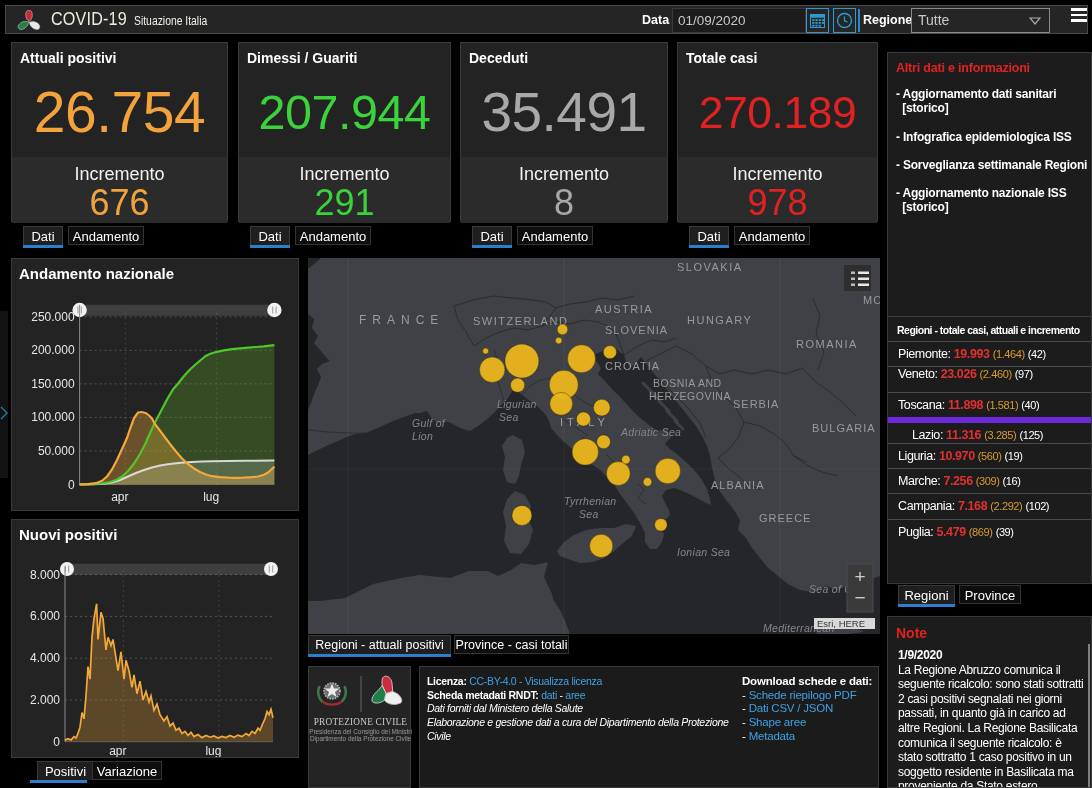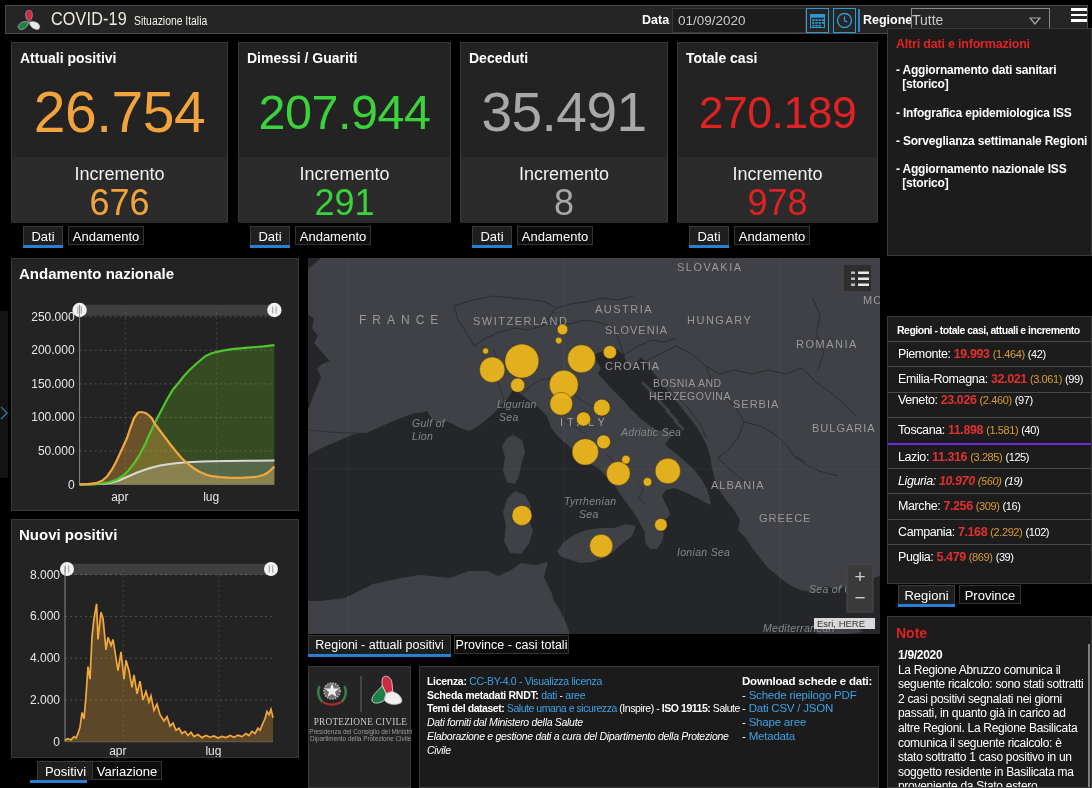--- a/index.html
+++ b/index.html
@@ -9,21 +9,21 @@
   
   #topbar { left:5px; top:5px; width:1083px; height:29px; background:#252526;
     border:1px solid #4a4a4a; }
   .tb-title { left:45px; top:2px; font-size:19px; font-weight:400; color:#f0ecdd; letter-spacing:0.2px; transform:scaleX(0.85); transform-origin:0 0;}
   .tb-sub { left:128px; top:8px; font-size:12.5px; color:#f5f2e8; transform:scaleX(0.83); transform-origin:0 0;}
   .tb-lab { font-weight:bold; color:#fff; font-size:12.5px; top:7px; }
   #dateinput { left:666px; top:2px; width:134px; height:25px; background:#1c1c1d;
     border:1px solid #3a3a3a; color:#c8c8c8; font-size:13.5px; line-height:23px; padding-left:5px;}
   .bluebtn { top:2px; width:23px; height:25px; border:1px solid #2e9ad2; }
   #dropdown { left:905px; top:2px; width:139px; height:25px; border:1px solid #8a8a8a;
-    color:#c8c8c8; font-size:14px; line-height:23px; }
+    color:#c8c8c8; font-size:14px; line-height:23px; padding-left:6px; }
   
   .card { top:42px; height:180px; background:#232323; border:1px solid #3a3a3a; }
   .card .ttl { position:absolute; left:8px; top:7px; font-size:14px; font-weight:bold; color:#fff; }
   .card .big { position:absolute; left:0; right:0; top:48px; text-align:center;
      line-height:43px; letter-spacing:-0.5px;}
   .card .inc { position:absolute; left:0; right:0; top:114px; height:66px; background:#2b2b2b; text-align:center;}
   .card .inclab { font-size:18px; color:#f2f2f2; margin-top:7px;}
   .card .incval { font-size:36px; line-height:34px; margin-top:1px;}
   .tabrow { top:226px; height:19px; }
   .tab { position:absolute; top:0; height:19px; font-size:13px; color:#fff; text-align:center; line-height:19px;}
@@ -363,55 +363,53 @@
   <div class="abs" style="left:0;top:50px;width:103px;text-align:center;color:#c9c9c9;
        font-family:'Liberation Serif',serif;font-size:9.3px;letter-spacing:0.2px;">PROTEZIONE CIVILE</div>
   <div class="abs" style="left:0;top:61px;width:103px;text-align:center;color:#9a9a9a;font-size:6.4px;">Presidenza del Consiglio dei Ministri</div>
   <div class="abs" style="left:0;top:68px;width:103px;text-align:center;color:#9a9a9a;font-size:6.4px;">Dipartimento della Protezione Civile</div>
 </div>
 <div class="abs" style="left:419px;top:666px;width:460px;height:122px;background:#1b1b1b;border:1px solid #3a3a3a;
      color:#fff;">
   <div class="abs" style="left:7px;top:8px;line-height:13.7px;font-size:10.5px;letter-spacing:-0.3px;width:320px;">
     <div style="white-space:nowrap;"><b>Licenza:</b> <span class="blue">CC-BY-4.0 - Visualizza licenza</span></div>
     <div style="white-space:nowrap;"><b>Scheda metadati RNDT:</b> <span class="blue">dati</span> - <span class="blue">aree</span></div>
-    <div style="white-space:nowrap;letter-spacing:-0.45px;"><b>Temi del dataset:</b> <span class="blue">Salute umana e sicurezza</span> (Inspire) - <b>ISO 19115:</b> Salute</div>
     <div style="white-space:nowrap;"><i>Dati forniti dal Ministero della Salute</i></div>
     <div style="white-space:nowrap;"><i>Elaborazione e gestione dati a cura del Dipartimento della Protezione</i></div>
     <div style="white-space:nowrap;"><i>Civile</i></div>
   </div>
   <div class="abs" style="left:322px;top:8px;line-height:13.7px;font-size:11.5px;letter-spacing:-0.2px;white-space:nowrap;">
     <b>Download schede e dati:</b><br>
     - <span class="blue">Schede riepilogo PDF</span><br>
     - <span class="blue">Dati CSV / JSON</span><br>
     - <span class="blue">Shape aree</span><br>
     - <span class="blue">Metadata</span>
   </div>
 </div>
 
-<div class="abs rbox" style="top:28px;height:228px;">
+<div class="abs rbox" style="top:52px;height:265px;">
   <div class="abs" style="left:8px;top:8px;font-size:12.5px;letter-spacing:-0.2px;font-weight:bold;">
     <span class="red">Altri dati e informazioni</span>
   </div>
   <div class="abs" style="left:8px;top:34px;font-size:12px;letter-spacing:-0.2px;font-weight:bold;color:#fff;line-height:14.3px;">
     <p style="margin-bottom:14px;">- Aggiornamento dati sanitari<br>&nbsp;&nbsp;[storico]</p>
     <p style="margin-bottom:14px;">- Infografica epidemiologica ISS</p>
     <p style="margin-bottom:14px;">- Sorveglianza settimanale Regioni</p>
     <p>- Aggiornamento nazionale ISS<br>&nbsp;&nbsp;[storico]</p>
   </div>
 </div>
 
 <div class="abs rbox" style="top:316px;height:268px;overflow:hidden;" id="reglist">
   <div style="padding:7px 0 0 9px;font-size:10.5px;letter-spacing:-0.5px;font-weight:bold;color:#fff;white-space:nowrap;">Regioni - totale casi, attuali e incremento</div>
 <div style="height:4px"></div>
     <div style="height:24.4px;border-top:1px solid #4a4a4a;margin-top:1px;padding:5px 0 0 10px;font-size:12.5px;letter-spacing:-0.4px;color:#fff;white-space:nowrap;">Piemonte: <span style="color:#e03030;font-weight:bold;">19.993</span> <span style="color:#d89c32;font-size:11px;text-align:right;">(1.464)</span> <span style="font-size:11px;">(42)</span></div>
-    <div style="height:24.4px;border-top:1px solid #4a4a4a;margin-top:1px;padding:5px 0 0 10px;font-size:12.5px;letter-spacing:-0.4px;color:#fff;white-space:nowrap;">Emilia-Romagna: <span style="color:#e03030;font-weight:bold;">32.021</span> <span style="color:#d89c32;font-size:11px;">(3.061)</span> <span style="font-size:11px;">(99)</span></div>
     <div style="height:24.4px;border-top:1px solid #4a4a4a;margin-top:1px;padding:0 0 0 10px;font-size:12.5px;letter-spacing:-0.4px;color:#fff;white-space:nowrap;">Veneto: <span style="color:#e03030;font-weight:bold;">23.026</span> <span style="color:#d89c32;font-size:11px;">(2.460)</span> <span style="font-size:11px;">(97)</span></div>
     <div style="height:24.4px;border-top:1px solid #4a4a4a;margin-top:1px;padding:5px 0 0 10px;font-size:12.5px;letter-spacing:-0.4px;color:#fff;white-space:nowrap;">Toscana: <span style="color:#e03030;font-weight:bold;">11.898</span> <span style="color:#d89c32;font-size:11px;">(1.581)</span> <span style="font-size:11px;">(40)</span></div>
-    <div style="height:24.4px;border-top:2px solid #6d28d9;margin-top:1px;padding:5px 0 0 10px;font-size:12.5px;letter-spacing:-0.4px;color:#fff;white-space:nowrap;">Lazio: <span style="color:#e03030;font-weight:bold;">11.316</span> <span style="color:#d89c32;font-size:11px;">(3.285)</span> <span style="font-size:11px;">(125)</span></div>
-    <div style="height:24.4px;border-top:1px solid #4a4a4a;margin-top:1px;padding:5px 1px 0 10px;font-size:12.5px;letter-spacing:-0.4px;color:#fff;white-space:nowrap;font-style:italic;">Liguria: <span style="color:#e03030;font-weight:bold;">10.970</span> <span style="color:#d89c32;font-size:11px;">(560)</span> <span style="font-size:11px;">(19)</span></div>
+    <div style="height:24.4px;border-top:6px solid #6d28d9;margin-top:1px;padding:5px 0 0 24px;font-size:12.5px;letter-spacing:-0.4px;color:#fff;white-space:nowrap;">Lazio: <span style="color:#e03030;font-weight:bold;">11.316</span> <span style="color:#d89c32;font-size:11px;">(3.285)</span> <span style="font-size:11px;">(125)</span></div>
+    <div style="height:24.4px;border-top:1px solid #4a4a4a;margin-top:1px;padding:5px 1px 0 10px;font-size:12.5px;letter-spacing:-0.4px;color:#fff;white-space:nowrap;">Liguria: <span style="color:#e03030;font-weight:bold;">10.970</span> <span style="color:#d89c32;font-size:11px;">(560)</span> <span style="font-size:11px;">(19)</span></div>
     <div style="height:24.4px;border-top:1px solid #4a4a4a;margin-top:1px;padding:5px 0 0 10px;font-size:12.5px;letter-spacing:-0.4px;color:#fff;white-space:nowrap;">Marche: <span style="color:#e03030;font-weight:bold;">7.256</span> <span style="color:#d89c32;font-size:11px;">(309)</span> <span style="font-size:11px;">(16)</span></div>
     <div style="height:24.4px;border-top:1px solid #4a4a4a;margin-top:1px;padding:5px 0 0 10px;font-size:12.5px;letter-spacing:-0.4px;color:#fff;white-space:nowrap;">Campania: <span style="color:#e03030;font-weight:bold;">7.168</span> <span style="color:#d89c32;font-size:11px;">(2.292)</span> <span style="font-size:11px;">(102)</span></div>
     <div style="height:24.4px;border-top:1px solid #4a4a4a;margin-top:1px;padding:5px 0 0 10px;font-size:12.5px;letter-spacing:-0.4px;color:#fff;white-space:nowrap;">Puglia: <span style="color:#e03030;font-weight:bold;">5.479</span> <span style="color:#d89c32;font-size:11px;">(869)</span> <span style="font-size:11px;">(39)</span></div>
   </div>
 <div class="abs tabrow" style="left:887px;top:585px;width:205px;">
   <div class="tab on" style="left:11px;width:57px;">Regioni</div>
   <div class="tab off" style="left:72px;width:62px;">Province</div>
   <div class="tabline" style="left:11px;width:57px;"></div>
 </div>
 

